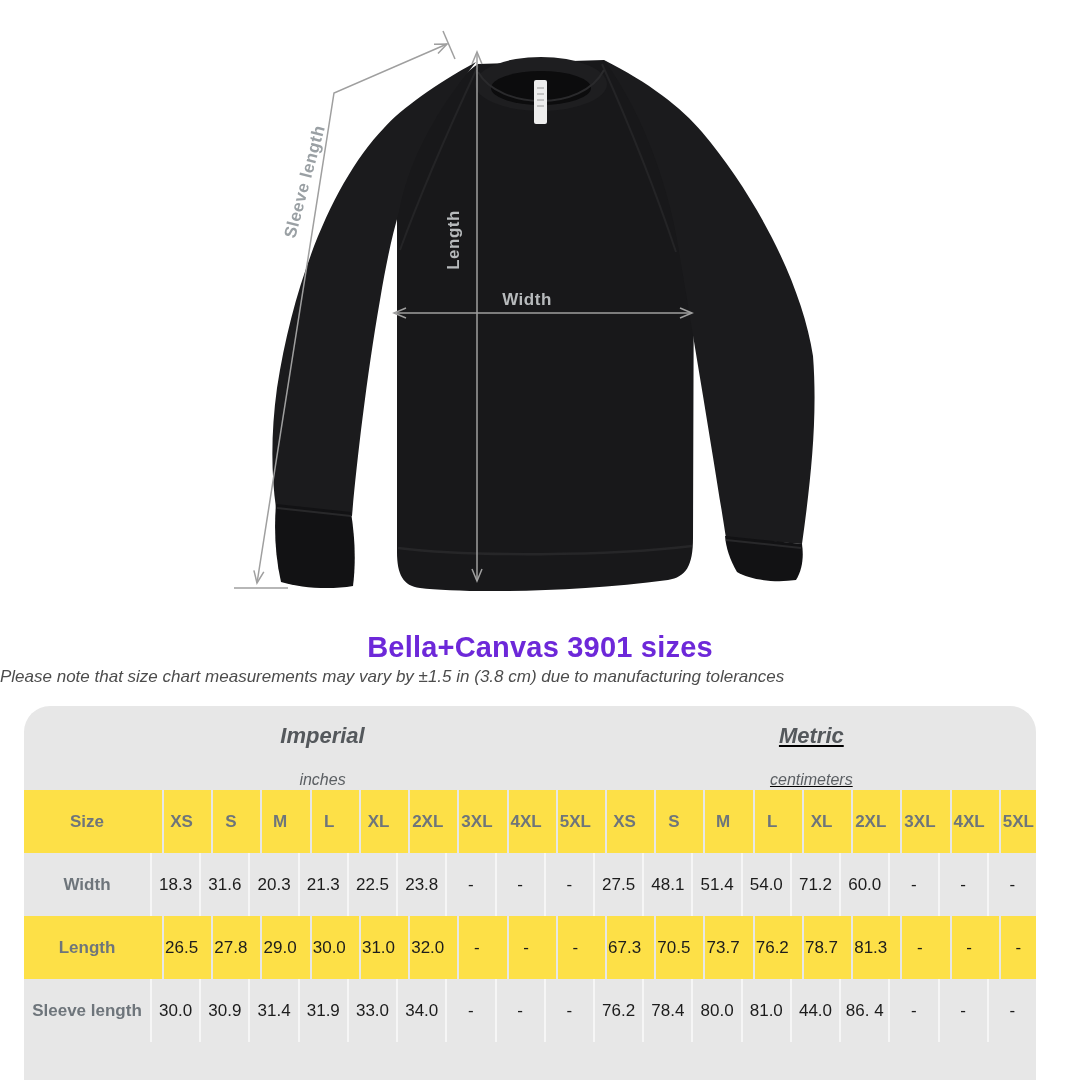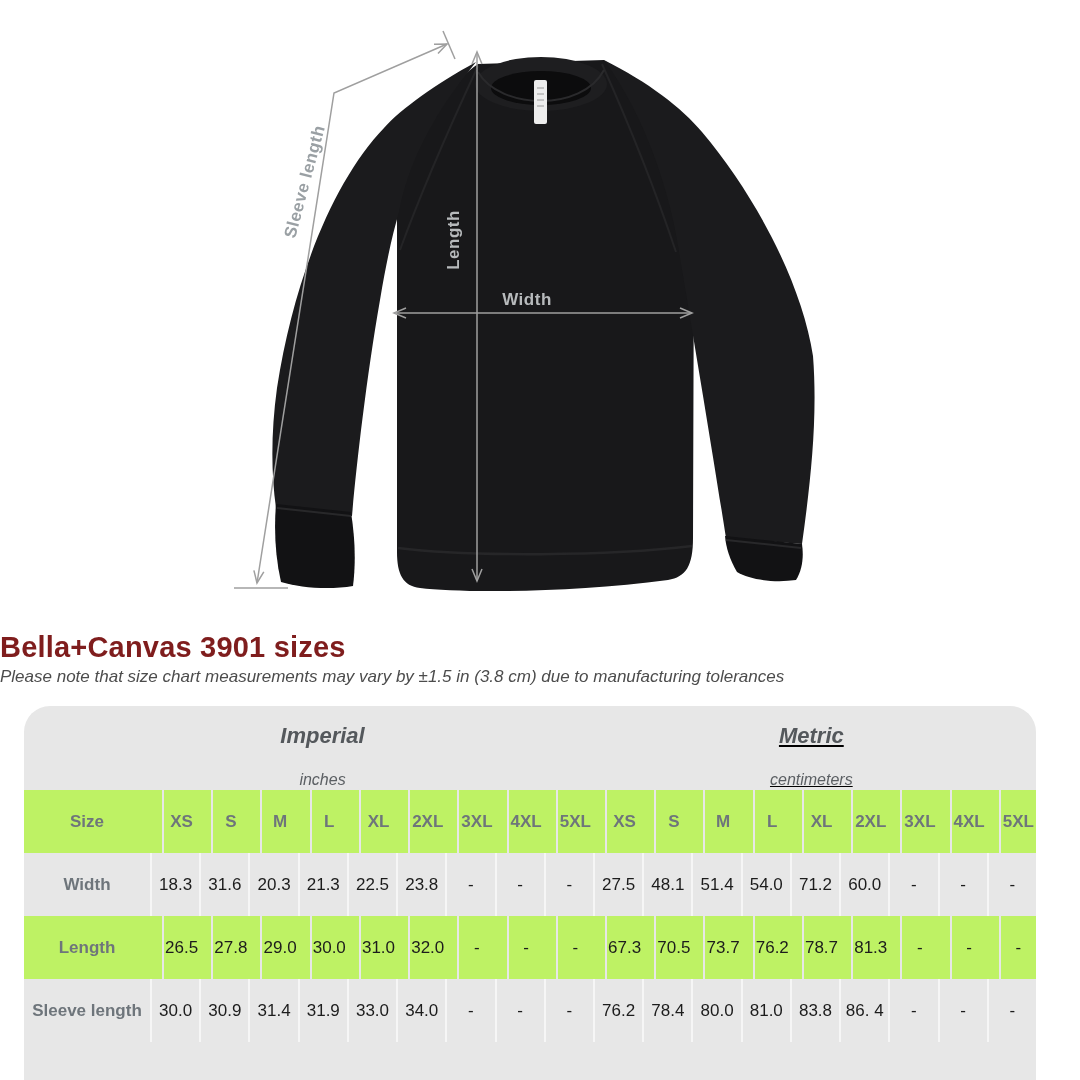--- a/index.html
+++ b/index.html
@@ -2,22 +2,22 @@
 <html><head>
 <meta charset="utf-8">
 <style>
   html,body{margin:0;padding:0;background:#fff;}
   .stage{
     position:relative;width:1080px;height:1080px;background:#ffffff;
     font-family:"Liberation Sans",sans-serif;overflow:hidden;
   }
   .figure-svg{position:absolute;left:0;top:0;}
   .page-title{
-    position:absolute;left:0;top:631px;width:1080px;text-align:left;
-    font-size:29px;font-weight:bold;color:#7f1d1d;letter-spacing:.2px;
+    position:absolute;left:0;top:631px;width:1080px;text-align:center;
+    font-size:29px;font-weight:bold;color:#6d28d9;letter-spacing:.2px;
   }
   .page-subtitle{
     position:absolute;left:0;top:667px;width:1080px;text-align:left;
     font-size:17px;font-style:italic;color:#4c4c4c;
   }
   .card{
     position:absolute;left:24px;top:706px;width:1012px;height:428px;
     background:#e7e7e7;border-radius:26px;overflow:hidden;
   }
   .units{position:relative;height:84px;}
@@ -25,21 +25,21 @@
   .unit-imperial{left:29.5%;}
   .unit-metric{left:77.8%;text-decoration:underline;}
   .unit-title{font-size:22px;font-weight:bold;font-style:italic;color:#54585c;}
   .unit-sub{margin-top:22px;font-size:16px;font-style:italic;color:#5b5f63;}
   .trow{display:grid;grid-template-columns:126px repeat(18,1fr);height:63px;}
   .trow .cell{
     display:flex;align-items:center;justify-content:center;
     font-size:17px;color:#1c1c1c;white-space:nowrap;
   }
   .trow .cell:not(:first-child){border-left:2px solid transparent;}
-  .r-white{background:#bef264;gap:12px;}
+  .r-white{background:#fde047;gap:12px;}
   .r-white .cell:not(:first-child){border-left-color:#e7e7e7;}
   .r-gray{background:#e7e7e7;}
   .r-gray .cell:not(:first-child){border-left-color:#f6f6f6;}
   .trow.header .cell{color:#6e757b;font-weight:bold;}
   .trow .label-cell{color:#6e757b;font-weight:bold;}
   .ann{stroke:#9f9f9f;stroke-width:1.5;fill:none;}
   .ann-label{font-family:"Liberation Sans",sans-serif;font-size:17px;font-weight:bold;letter-spacing:.5px;}
 </style>
 </head>
 <body>
@@ -192,21 +192,21 @@
           <div class="cell">31.9</div>
           <div class="cell">33.0</div>
           <div class="cell">34.0</div>
           <div class="cell">-</div>
           <div class="cell">-</div>
           <div class="cell">-</div>
           <div class="cell">76.2</div>
           <div class="cell">78.4</div>
           <div class="cell">80.0</div>
           <div class="cell">81.0</div>
-          <div class="cell">83.8</div>
+          <div class="cell">44.0</div>
           <div class="cell">86. 4</div>
           <div class="cell">-</div>
           <div class="cell">-</div>
           <div class="cell">-</div>
         </div>
       </div>
   </div>
 
 </div>
 

